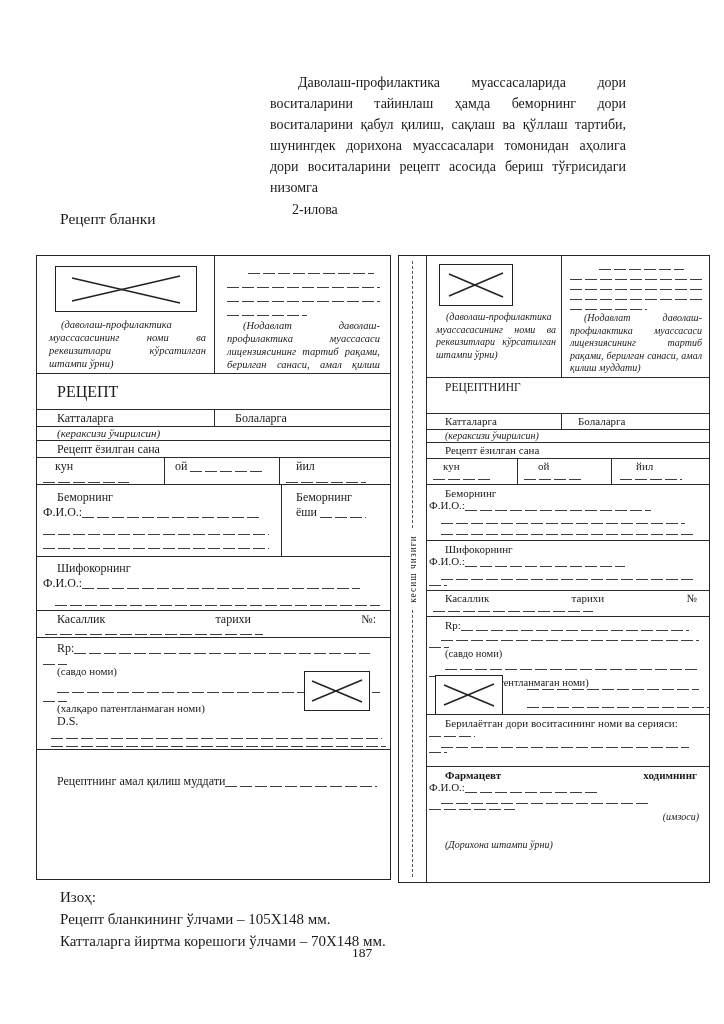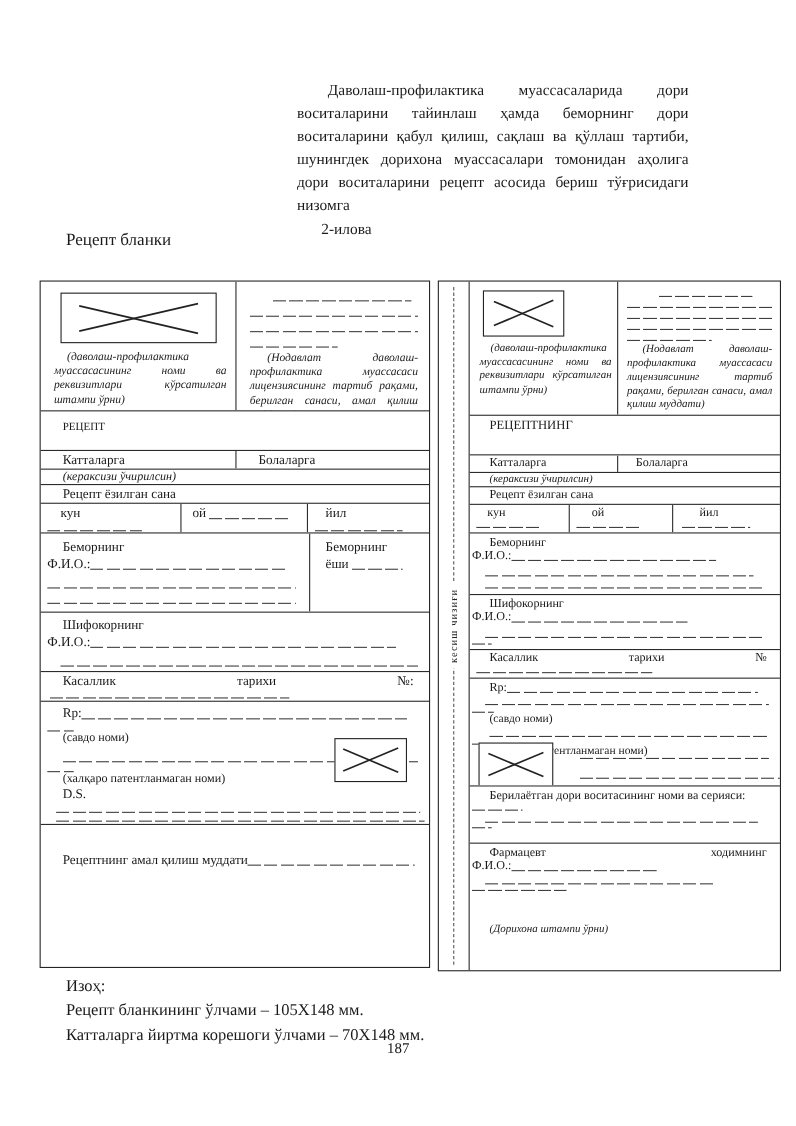--- a/index.html
+++ b/index.html
@@ -65,21 +65,21 @@
       <div class="c2" style="flex:1;padding:6px 10px 0 12px;">
         <div class="bl" style="width:82%;margin-left:14%;"></div>
         <div class="bl" style="margin-top:2px;"></div>
         <div class="bl" style="margin-top:2px;"></div>
         <div class="bl" style="width:52%;margin-top:2px;"></div>
         <div class="cap" style="margin-top:3px;text-align:justify;text-indent:16px;">(Нодавлат даволаш-профилактика муассасаси лицензиясининг тартиб рақами, берилган санаси, амал қилиш муддати)</div>
       </div>
     </div>
 
     <div class="row" style="height:36px;">
-      <div class="pl" style="padding-top:9px;font-size:10px;">РЕЦЕПТ</div>
+      <div class="pl" style="padding-top:9px;font-size:16px;">РЕЦЕПТ</div>
     </div>
 
     <div class="row split" style="height:17px;">
       <div class="c1 pl" style="width:178px;padding-top:1px;">Катталарга</div>
       <div class="c2 pl" style="flex:1;padding-top:1px;">Болаларга</div>
     </div>
 
     <div class="row" style="height:14px;">
       <div class="cap pl" style="font-size:11px;">(кераксизи ўчирилсин)</div>
     </div>
@@ -263,27 +263,28 @@
       </div>
 
       <div class="row" style="height:52px;">
         <div style="padding:2px 10px 0 18px;text-align:justify;">Берилаётган дори воситасининг номи ва серияси:</div>
         <div class="bl" style="width:46px;margin-left:2px;height:8px;"></div>
         <div class="bl" style="margin:2px 20px 0 14px;height:9px;"></div>
         <div class="bl" style="width:18px;margin-left:2px;height:5px;"></div>
       </div>
 
       <div class="row last" style="height:88px;display:flex;flex-direction:column;">
-        <div class="jrow" style="padding:2px 12px 0 18px;">
+        <div class="jrow" style="padding:2px 12px 0 18px;font-weight:bold;">
           <span>Фармацевт</span>
           <span>ходимнинг</span>
         </div>
         <div style="padding-left:2px;white-space:nowrap;"><span>Ф.И.О.:</span><span class="iln" style="width:132px;"></span></div>
         <div class="bl" style="margin:2px 60px 0 14px;height:9px;"></div>
         <div class="bl" style="width:86px;margin-left:2px;height:6px;"></div>
+        <div class="cap" style="text-align:right;padding-right:10px;margin-top:1px;">(имзоси)</div>
         <div class="cap" style="margin-top:auto;padding:0 0 4px 18px;">(Дорихона штампи ўрни)</div>
       </div>
     </div>
   </div>
 
   <div class="note">
     <div>Изоҳ:</div>
     <div>Рецепт бланкининг ўлчами – 105X148 мм.</div>
     <div>Катталарга йиртма корешоги ўлчами – 70X148 мм.</div>
   </div>

